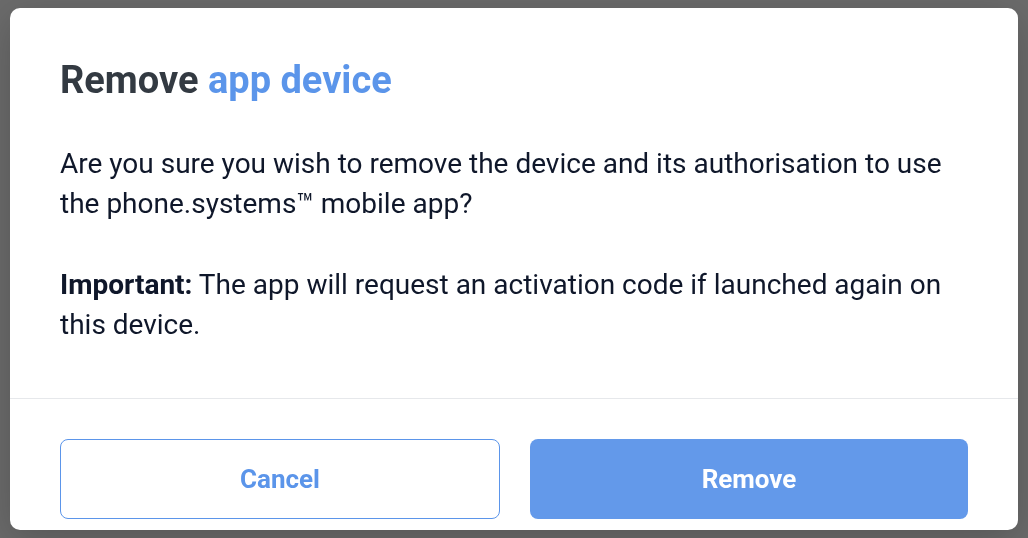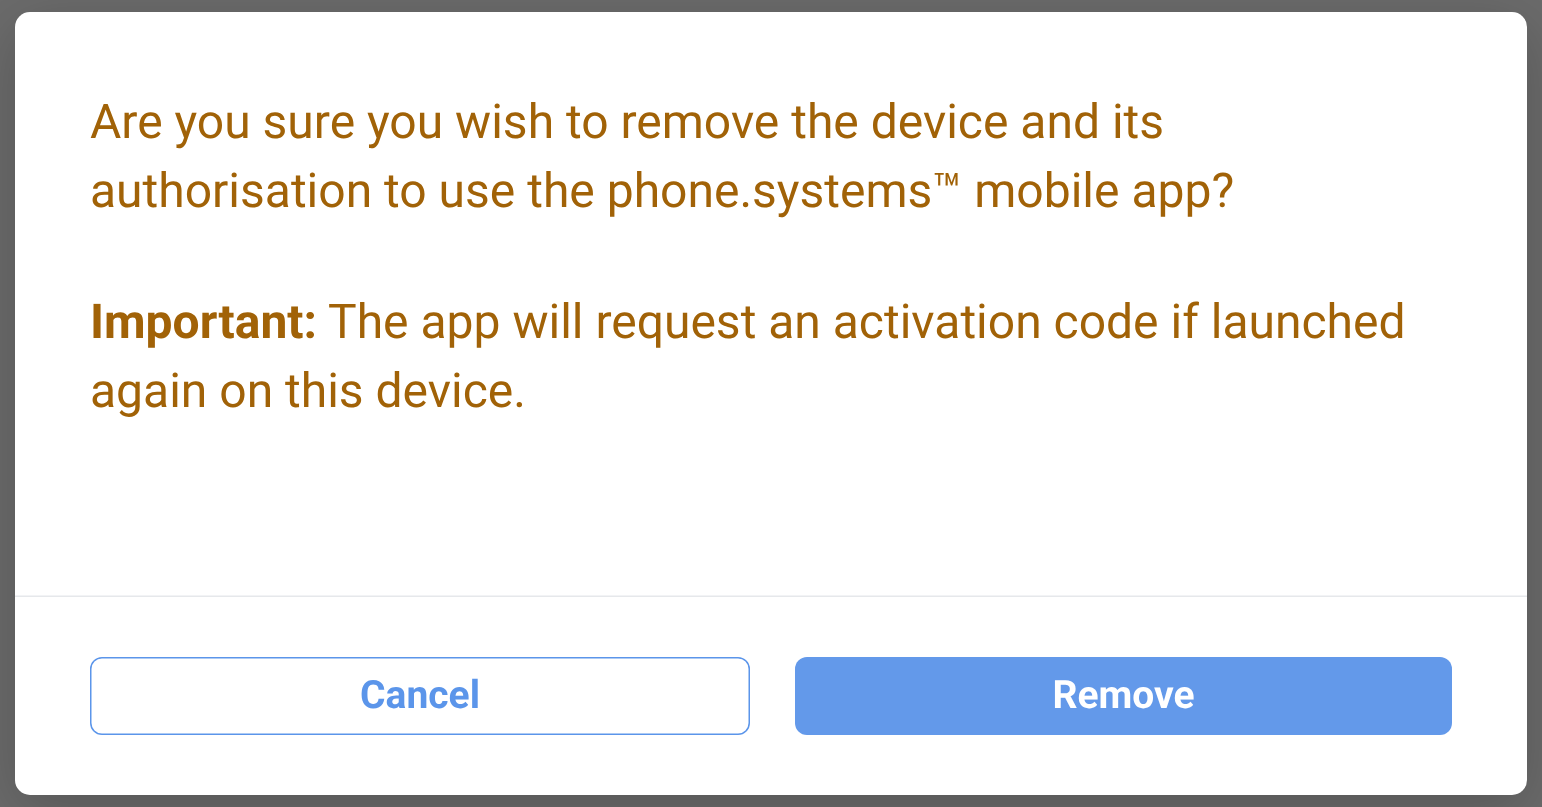--- a/index.html
+++ b/index.html
@@ -35,42 +35,42 @@
       font-weight: 700;
       color: #333a42;
       margin-bottom: 40px;
       line-height: 1.2;
     }
     .modal-title .accent {
       color: #5b95ea;
       font-weight: 700;
     }
     .modal-body {
-      font-size: 32px;
-      color: #a16207;
+      font-size: 28px;
+      color: #0f172a;
       line-height: 1.45;
     }
     .modal-body p {
       margin-bottom: 40px;
     }
     .modal-body p:last-child {
       margin-bottom: 16px;
     }
     .modal-body .bold {
       font-weight: 700;
     }
     .modal-footer {
       border-top: 1px solid #e6e8eb;
       padding: 40px 50px 40px 50px;
       display: flex;
       gap: 30px;
     }
     .btn {
       flex: 1;
-      height: 52px;
+      height: 80px;
       border-radius: 8px;
       font-size: 26px;
       font-weight: 700;
       cursor: pointer;
       display: flex;
       align-items: center;
       justify-content: center;
       border: none;
       font-family: inherit;
     }
@@ -82,20 +82,23 @@
     .btn-remove {
       background: #6399ea;
       color: #ffffff;
     }
   </style>
 </head>
 <body>
 
 <div class="modal">
   <div class="modal-content">
+    <h1 class="modal-title">
+      <span>Remove </span><span class="accent">app device</span>
+    </h1>
     <div class="modal-body">
       <p>Are you sure you wish to remove the device and its authorisation to use the phone.systems™ mobile app?</p>
       <p>
         <span class="bold">Important:</span><span> The app will request an activation code if launched again on this device.</span>
       </p>
     </div>
   </div>
   <div class="modal-footer">
     <button class="btn btn-cancel">Cancel</button>
     <button class="btn btn-remove">Remove</button>

